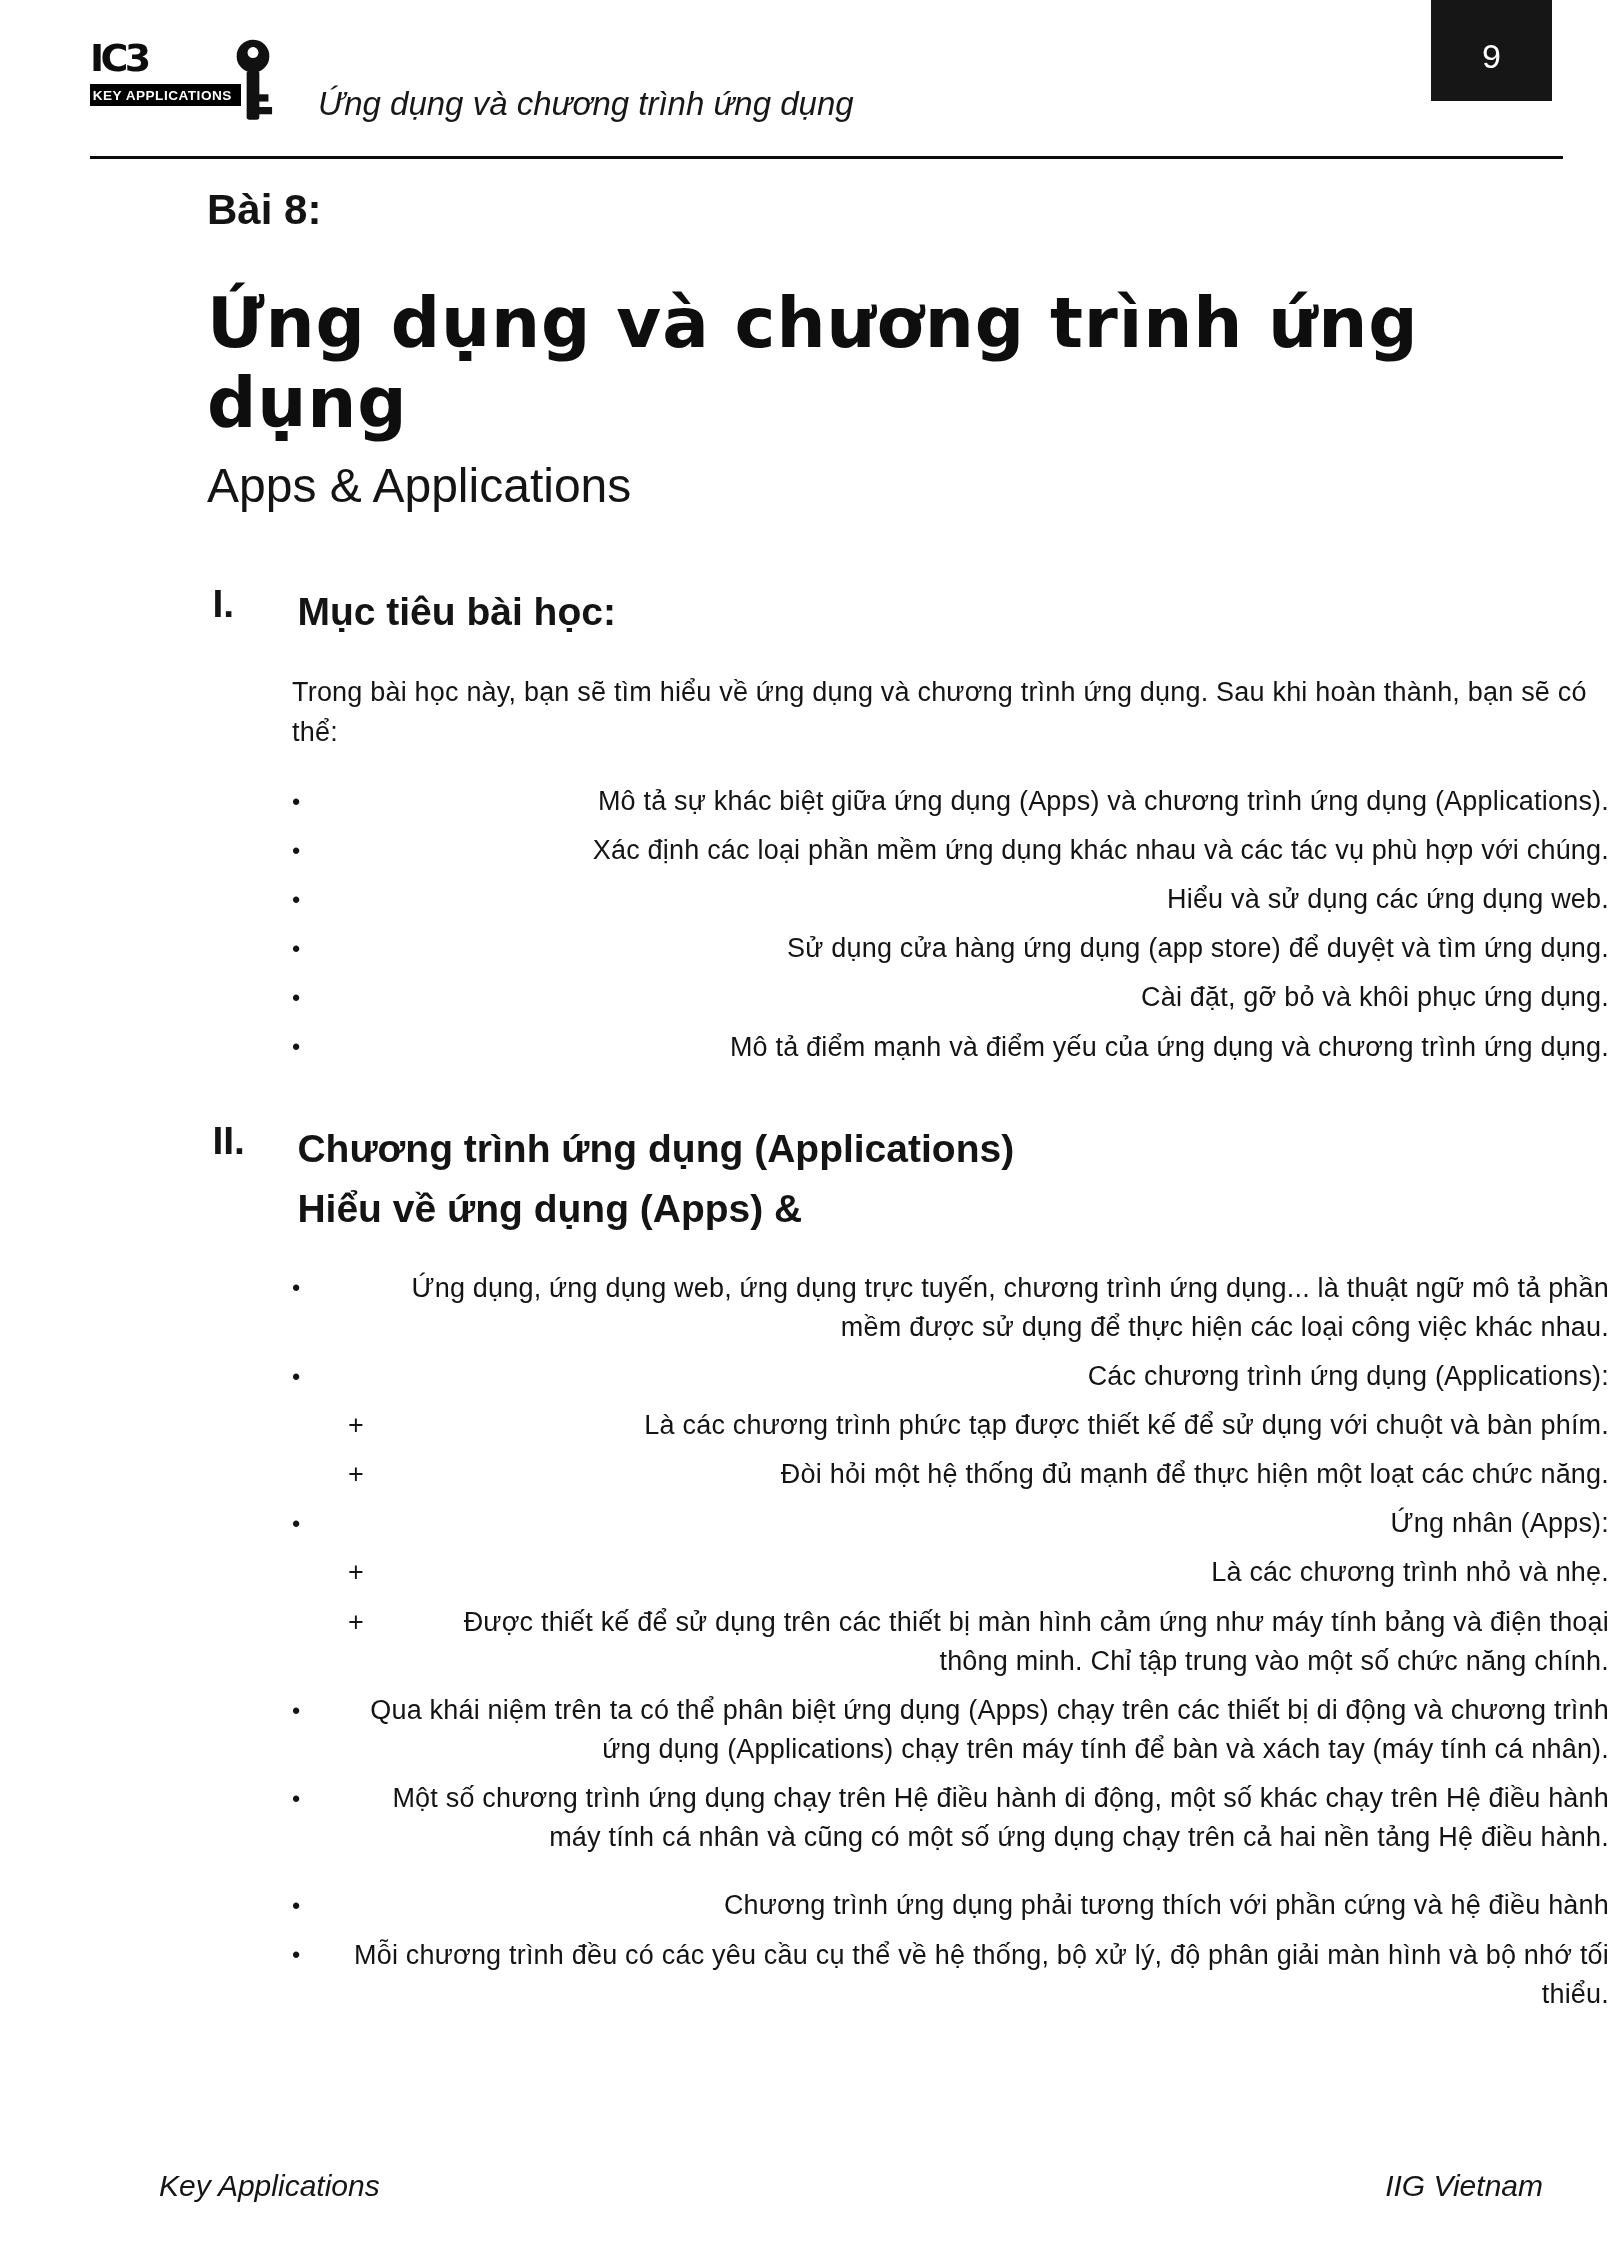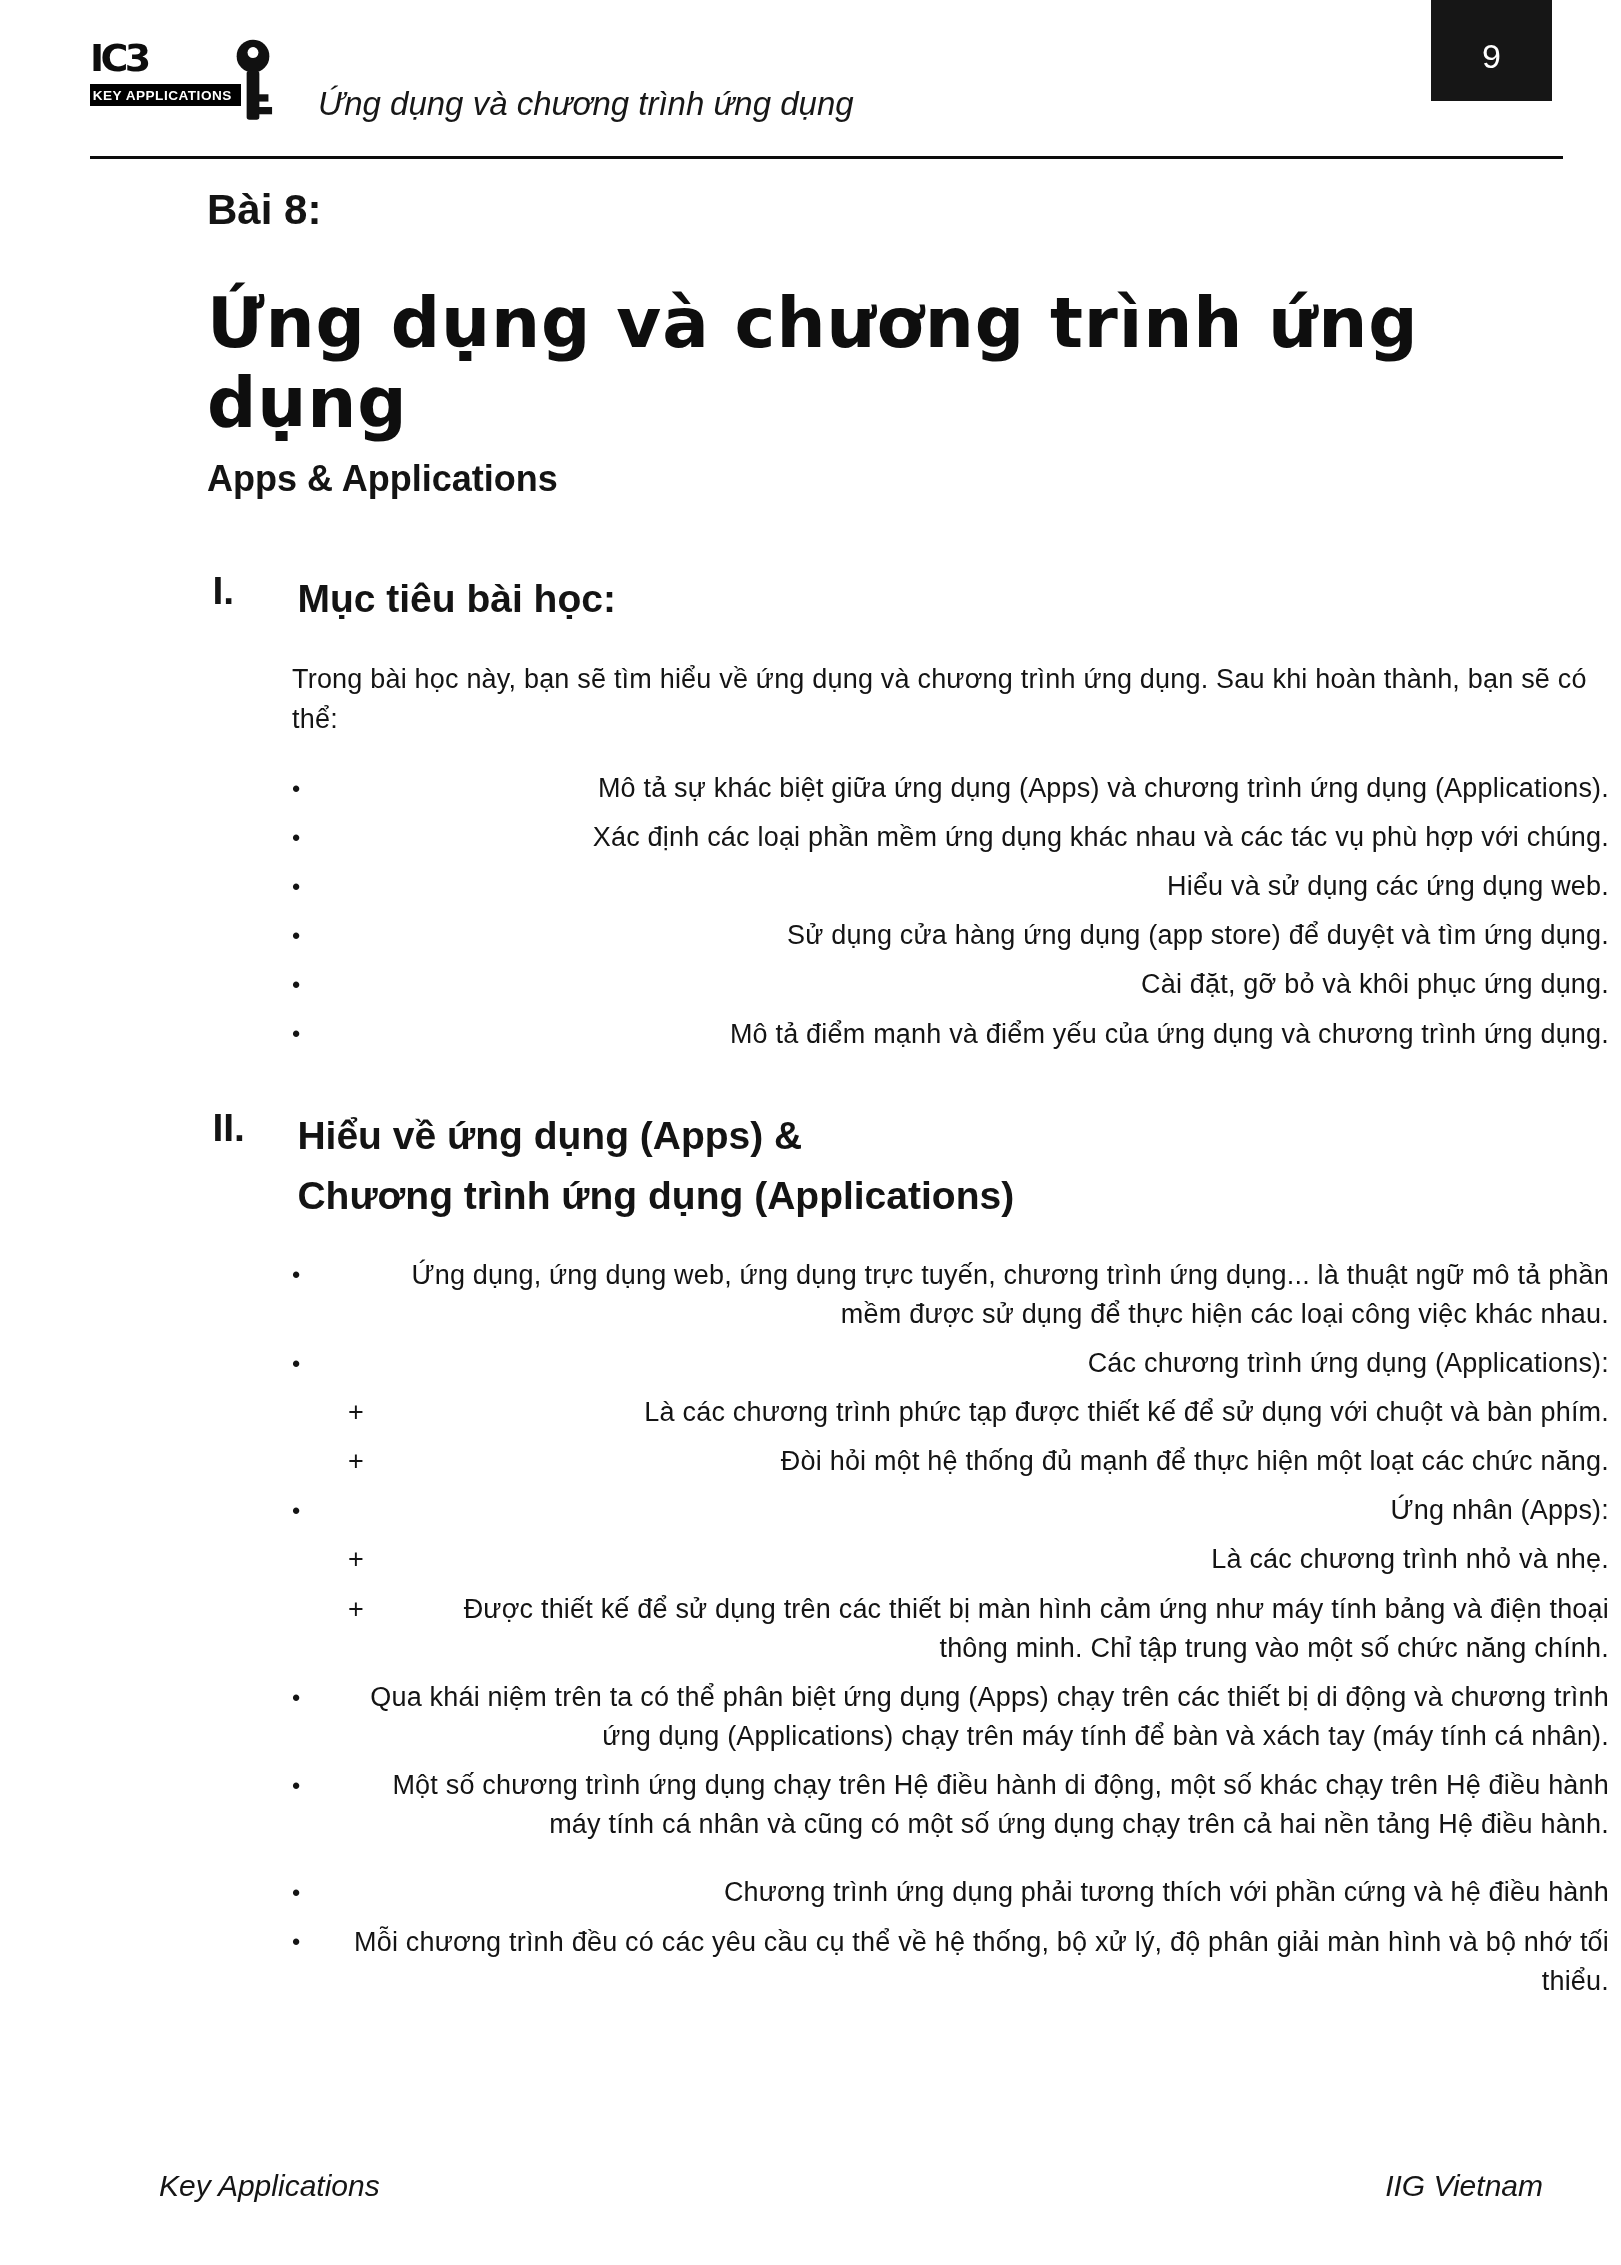--- a/index.html
+++ b/index.html
@@ -56,21 +56,21 @@
   .content {
     position:absolute; top:186px; left:159px; width:1402px;margin-left:48px;
   }
   .lesson-label { font-size:42px; font-weight:bold; }
   .lesson-title {
     margin-top:49px;
     font-family:"DejaVu Sans", sans-serif;
     font-weight:bold; font-size:69px; letter-spacing:0.9px;
     color:#0e0e0e;
   }
-  .lesson-subtitle { margin-top:14.5px; font-size:36px; font-weight:bold; }
+  .lesson-subtitle { margin-top:14.5px; font-size:48px; font-weight:normal; }
 
   .sec-head { display:flex; align-items:flex-start; }
   .sec-head.s1 { margin-top:69px; }
   .sec-head.s2 { margin-top:52px; }
   .sec-head.s3 { margin-top:49px; }
   .sec-num  { flex:none; width:85px; font-size:39px; font-weight:bold; margin-left:5.4px; }
   .sec-title { font-size:39px; font-weight:bold; line-height:1.55; }
 
   .intro {
     margin:31px 0 0 85px;
@@ -156,22 +156,22 @@
       </div>
       <div class="bullet-row">
         <span class="marker dot">•</span>
         <span class="btext">Mô tả điểm mạnh và điểm yếu của ứng dụng và chương trình ứng dụng.</span>
       </div>
     </div>
 
     <div class="sec-head s2">
       <span class="sec-num">II.</span>
       <span class="sec-title">
+        <div>Chương trình ứng dụng (Applications)</div>
         <div>Hiểu về ứng dụng (Apps) &amp;</div>
-        <div>Chương trình ứng dụng (Applications)</div>
       </span>
     </div>
 
     <div class="list">
       <div class="bullet-row">
         <span class="marker dot">•</span>
         <span class="btext">Ứng dụng, ứng dụng web, ứng dụng trực tuyến, chương trình ứng dụng... là thuật ngữ mô tả phần mềm được sử dụng để thực hiện các loại công việc khác nhau.</span>
       </div>
       <div class="bullet-row">
         <span class="marker dot">•</span>

